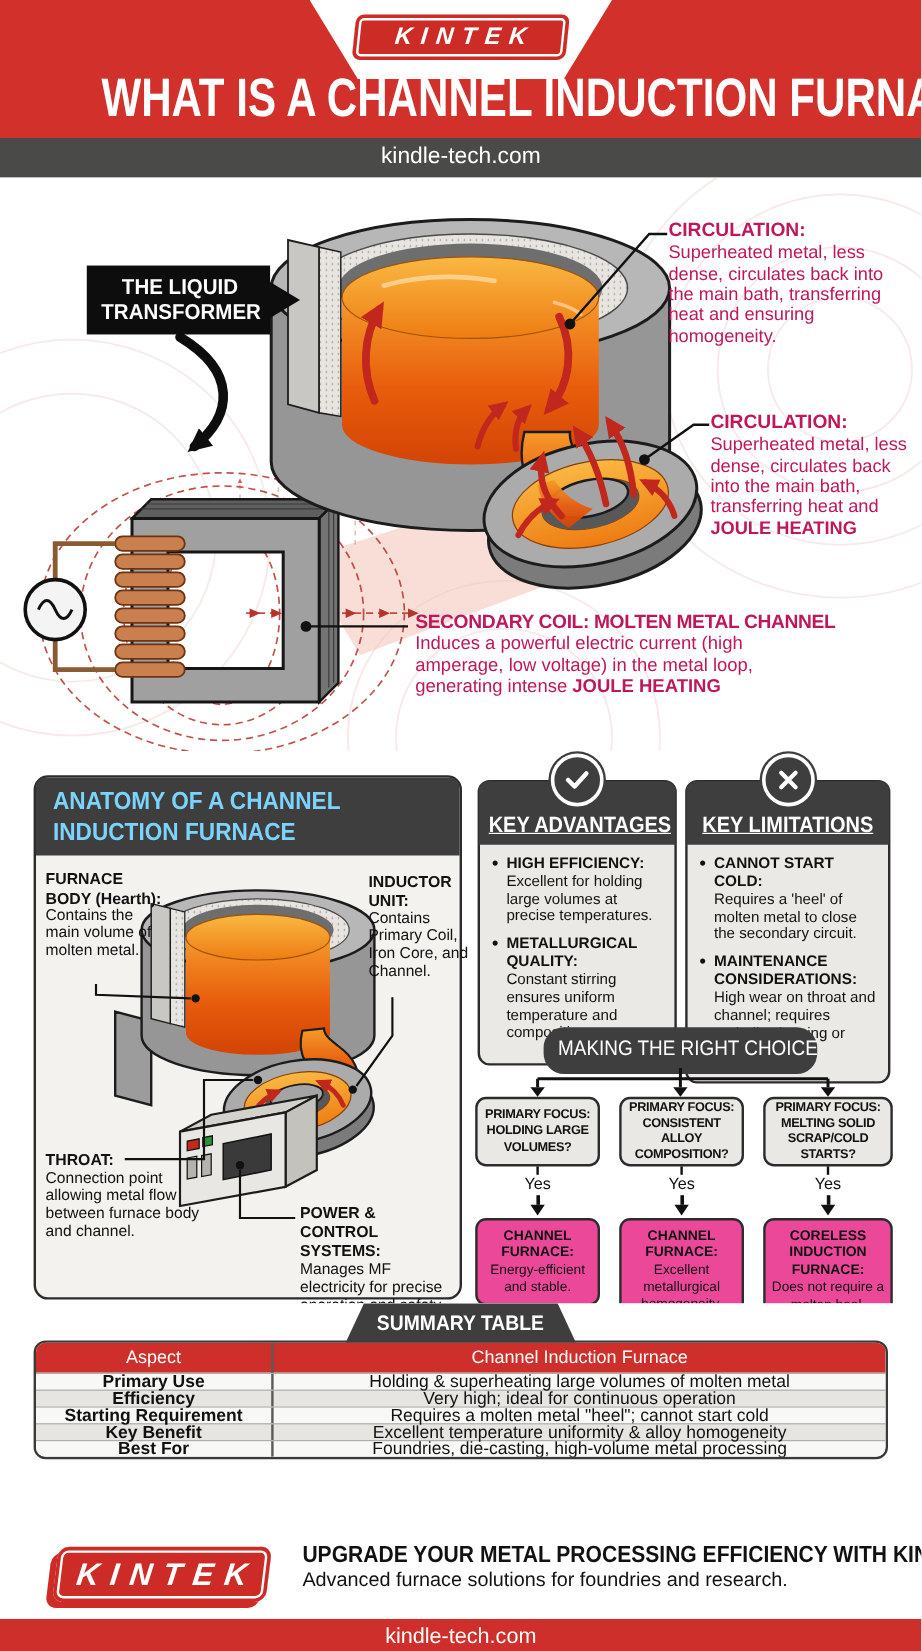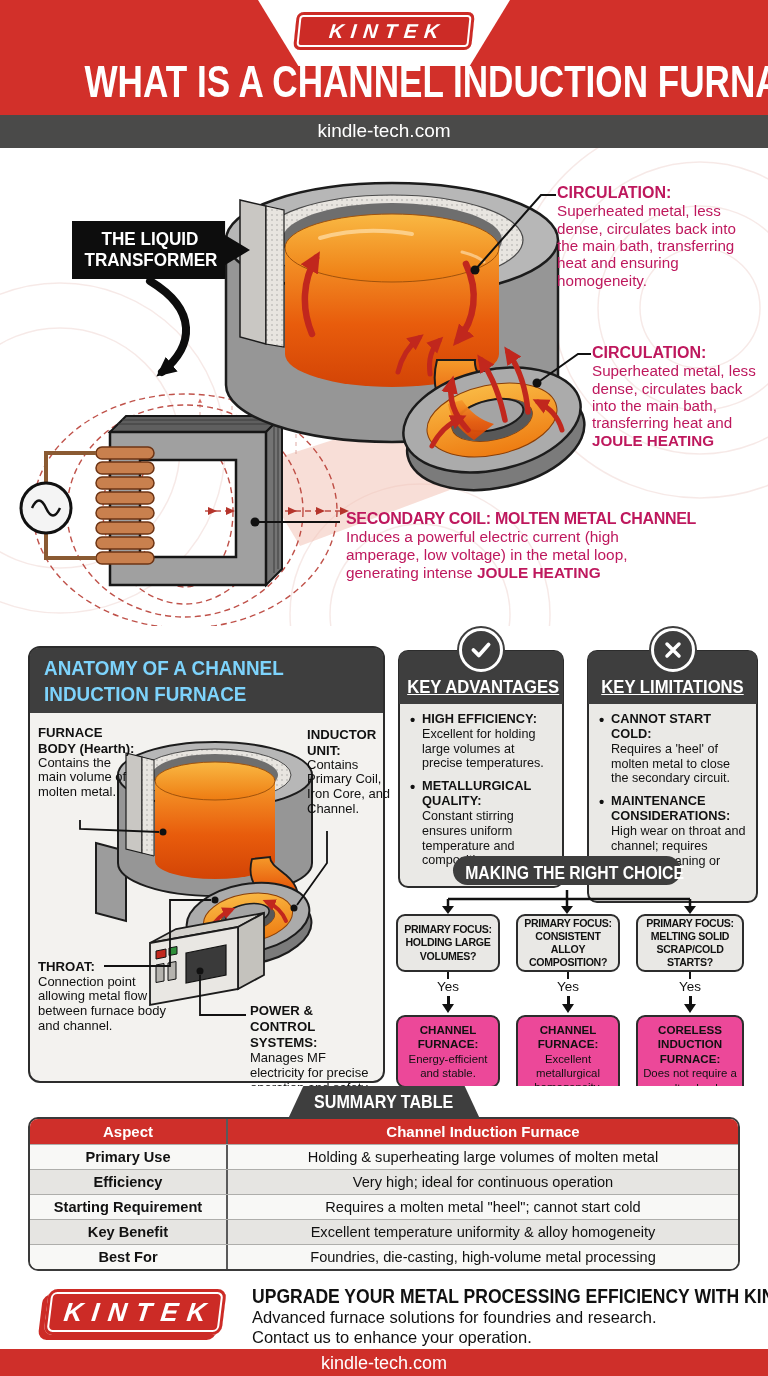--- a/index.html
+++ b/index.html
@@ -60,26 +60,26 @@
                   border:3px solid #fff; box-shadow:0 0 0 2px #3e3e3e;
                   display:flex; align-items:center; justify-content:center; z-index:2; }
   .shdr { background:#3e3e3e; margin:-1px -1px 0; border-radius:8px 8px 0 0; color:#fff;
           font-weight:bold; text-align:center; font-size:18.5px; padding:25px 0 6px;text-decoration:underline; }
   .shdr div { transform:scaleX(.9); white-space:nowrap; }
   .spanel ul { list-style:none; padding:8px 8px 10px 22px; }
   .spanel li { position:relative; margin-bottom:8px; font-size:12.6px; line-height:1.17; }
   .spanel li::before { content:"\2022"; position:absolute; left:-12px; top:-1px; font-weight:bold; font-size:15px; }
   .spanel li b { font-size:12.8px; }
   .adv { left:398px; top:24px; width:166px; }
-  .lim { left:571px; top:24px; width:171px;margin-left:16px; }
+  .lim { left:571px; top:24px; width:171px; }
 
   
   .flow { position:absolute; left:390px; top:228px; width:378px; height:232px; }
-  .pill { position:absolute; left:63px; top:2px; width:228px; height:29px; background:#3e3e3e;
-          border-radius:17px; color:#fff; text-align:center; font-weight:bold; font-size:17.5px;
+  .pill { position:absolute; left:63px; top:2px; width:228px; height:39px; background:#3e3e3e;
+          border-radius:17px; color:#fff; text-align:center; font-weight:normal; font-size:17.5px;
           line-height:34px; }
   .pill span { display:inline-block; transform:scaleX(.9); white-space:nowrap; }
   .flow svg.conn { position:absolute; left:0; top:0; }
   .fcol { position:absolute; top:60px; display:flex; flex-direction:column; align-items:center; }
   .fc1 { left:6px;  width:104px; }
   .fc2 { left:126px; width:104px; }
   .fc3 { left:246px; width:108px; }
   .qbox { width:100%; height:58px; background:#e9e8e5; border:2px solid #2c2c2c; border-radius:9px;
           display:flex; align-items:center; justify-content:center; text-align:center;
           font-weight:bold; font-size:10.6px; line-height:1.24; letter-spacing:-0.3px; padding:3px 2px; }
@@ -96,22 +96,22 @@
   .summary { position:relative; height:190px; background:#fff; }
   .stab { position:relative; z-index:2; width:192px; margin:0 auto; height:33px; background:#3e3e3e;
           clip-path:polygon(8% 0,92% 0,100% 100%,0 100%); color:#fff; text-align:center;
           font-weight:bold; font-size:17.5px; line-height:33px; }
   .stab span { display:inline-block; transform:scaleX(.92); }
   .stable { position:absolute; left:28px; right:28px; top:31px; border:2.5px solid #3a3a3a;
             border-radius:10px; overflow:hidden; background:#fff; z-index:1; }
   .srow { display:flex; align-items:stretch; }
   .srow .c1 { width:198px; border-right:2px solid #5a5a5a; display:flex; align-items:center; justify-content:center; }
   .srow .c2 { flex:1; display:flex; align-items:center; justify-content:center; }
-  .shead { background:#cf2f2a; color:#fff; font-weight:bold; height:25px; font-size:15px;text-align:center; }
-  .sdata { height:25px; font-size:14.6px; border-top:1.5px solid #aeaeab; }
+  .shead { background:#cf2f2a; color:#fff; font-weight:normal; height:25px; font-size:15px;text-align:center; }
+  .sdata { height:14px; font-size:14.6px; border-top:1.5px solid #aeaeab; }
   .sdata .c1 { font-weight:bold; }
   .sdata.odd  { background:#f8f8f6; }
   .sdata.even { background:#e6e5e2; }
 
   
   .footer { position:relative; height:73px; background:#fff; }
   .flogo { position:absolute; left:46px; top:13px; width:178px; height:46px; background:#cc2b26;
            border-radius:9px; transform:skewX(-7deg);
            box-shadow: inset 0 0 0 3px #cc2b26, inset 0 0 0 5px #fff, -5px 5px 0 0 #cc2b26;
            display:flex; align-items:center; justify-content:center; }
@@ -508,18 +508,17 @@
     </div>
   </div>
 
   <div class="footer">
     <div class="flogo">
       <span>KINTEK</span>
     </div>
     <div class="ftext">
       <div class="fh">UPGRADE YOUR METAL PROCESSING EFFICIENCY WITH KINTEK.</div>
       <div class="fp">Advanced furnace solutions for foundries and research.</div>
-      <div class="fp">Contact us to enhance your operation.</div>
     </div>
   </div>
   <div class="bbar">kindle-tech.com</div>
 
 </div>
 
 </body></html>

